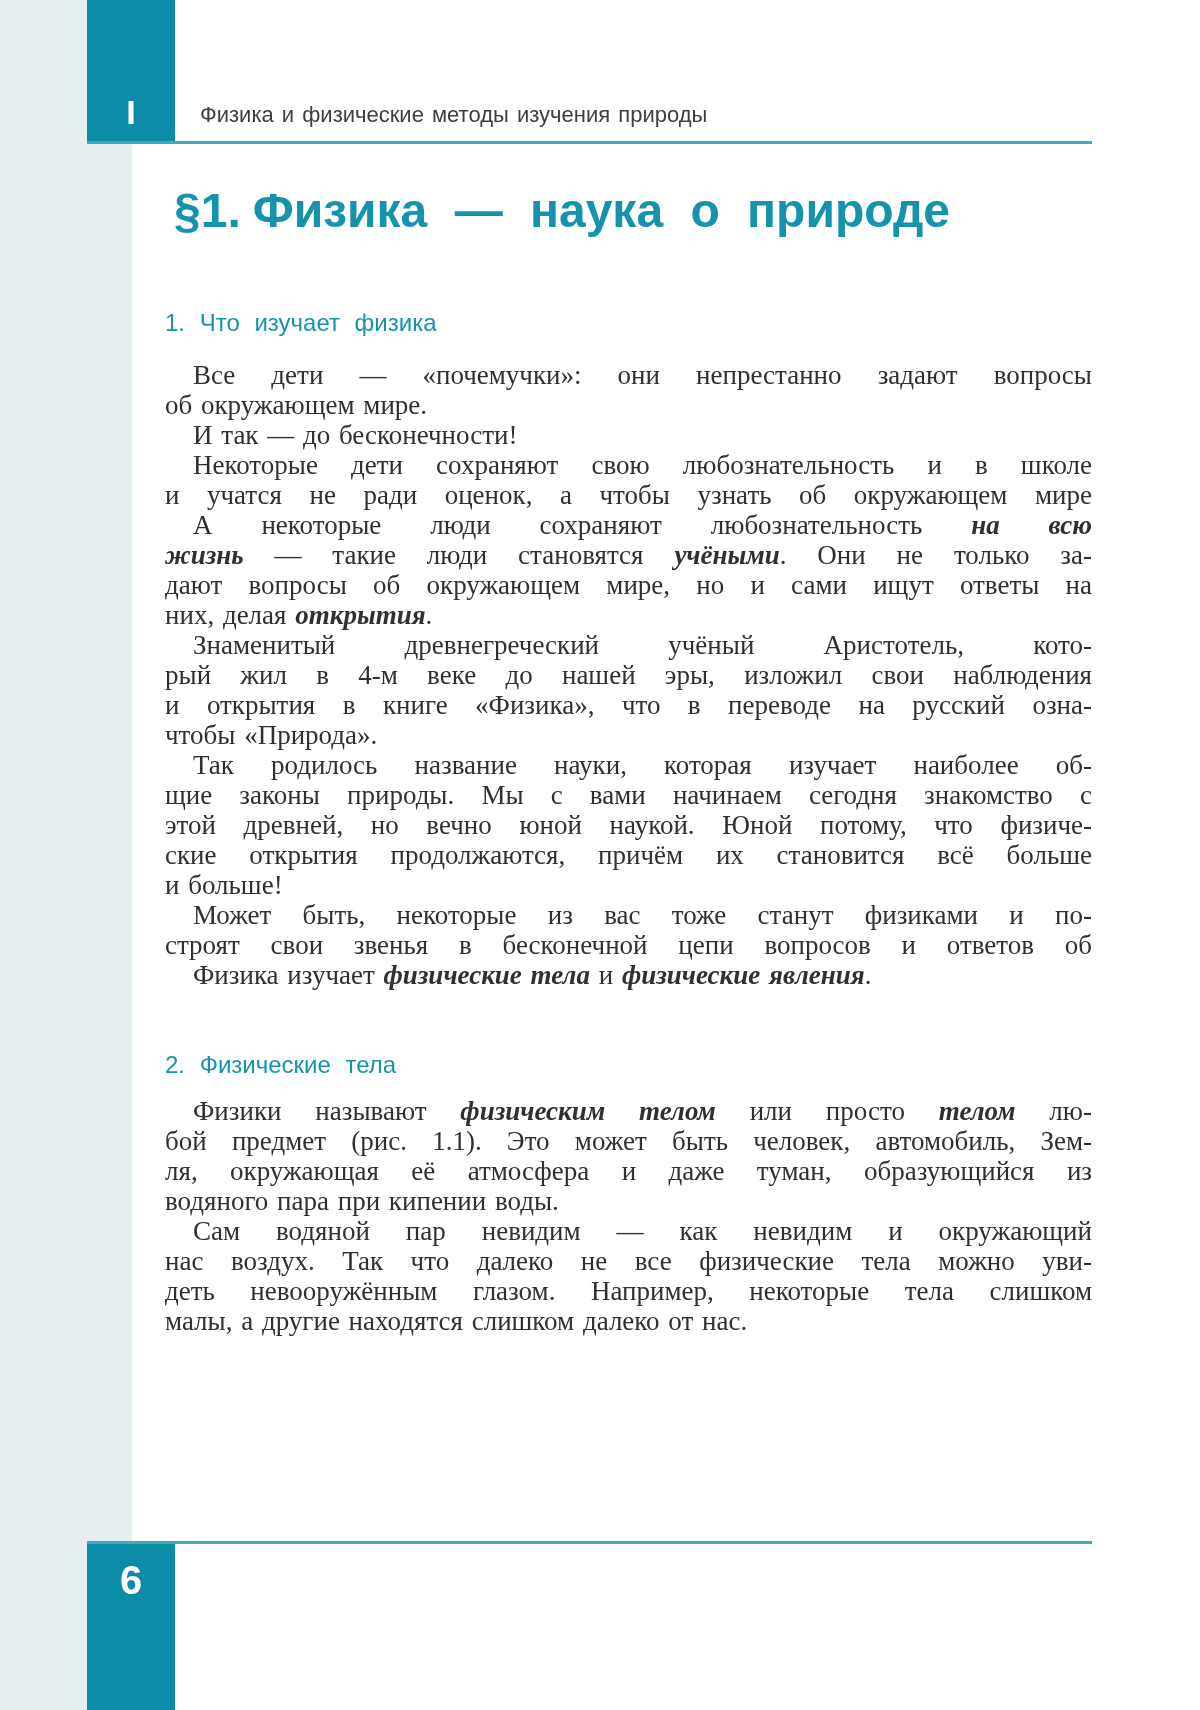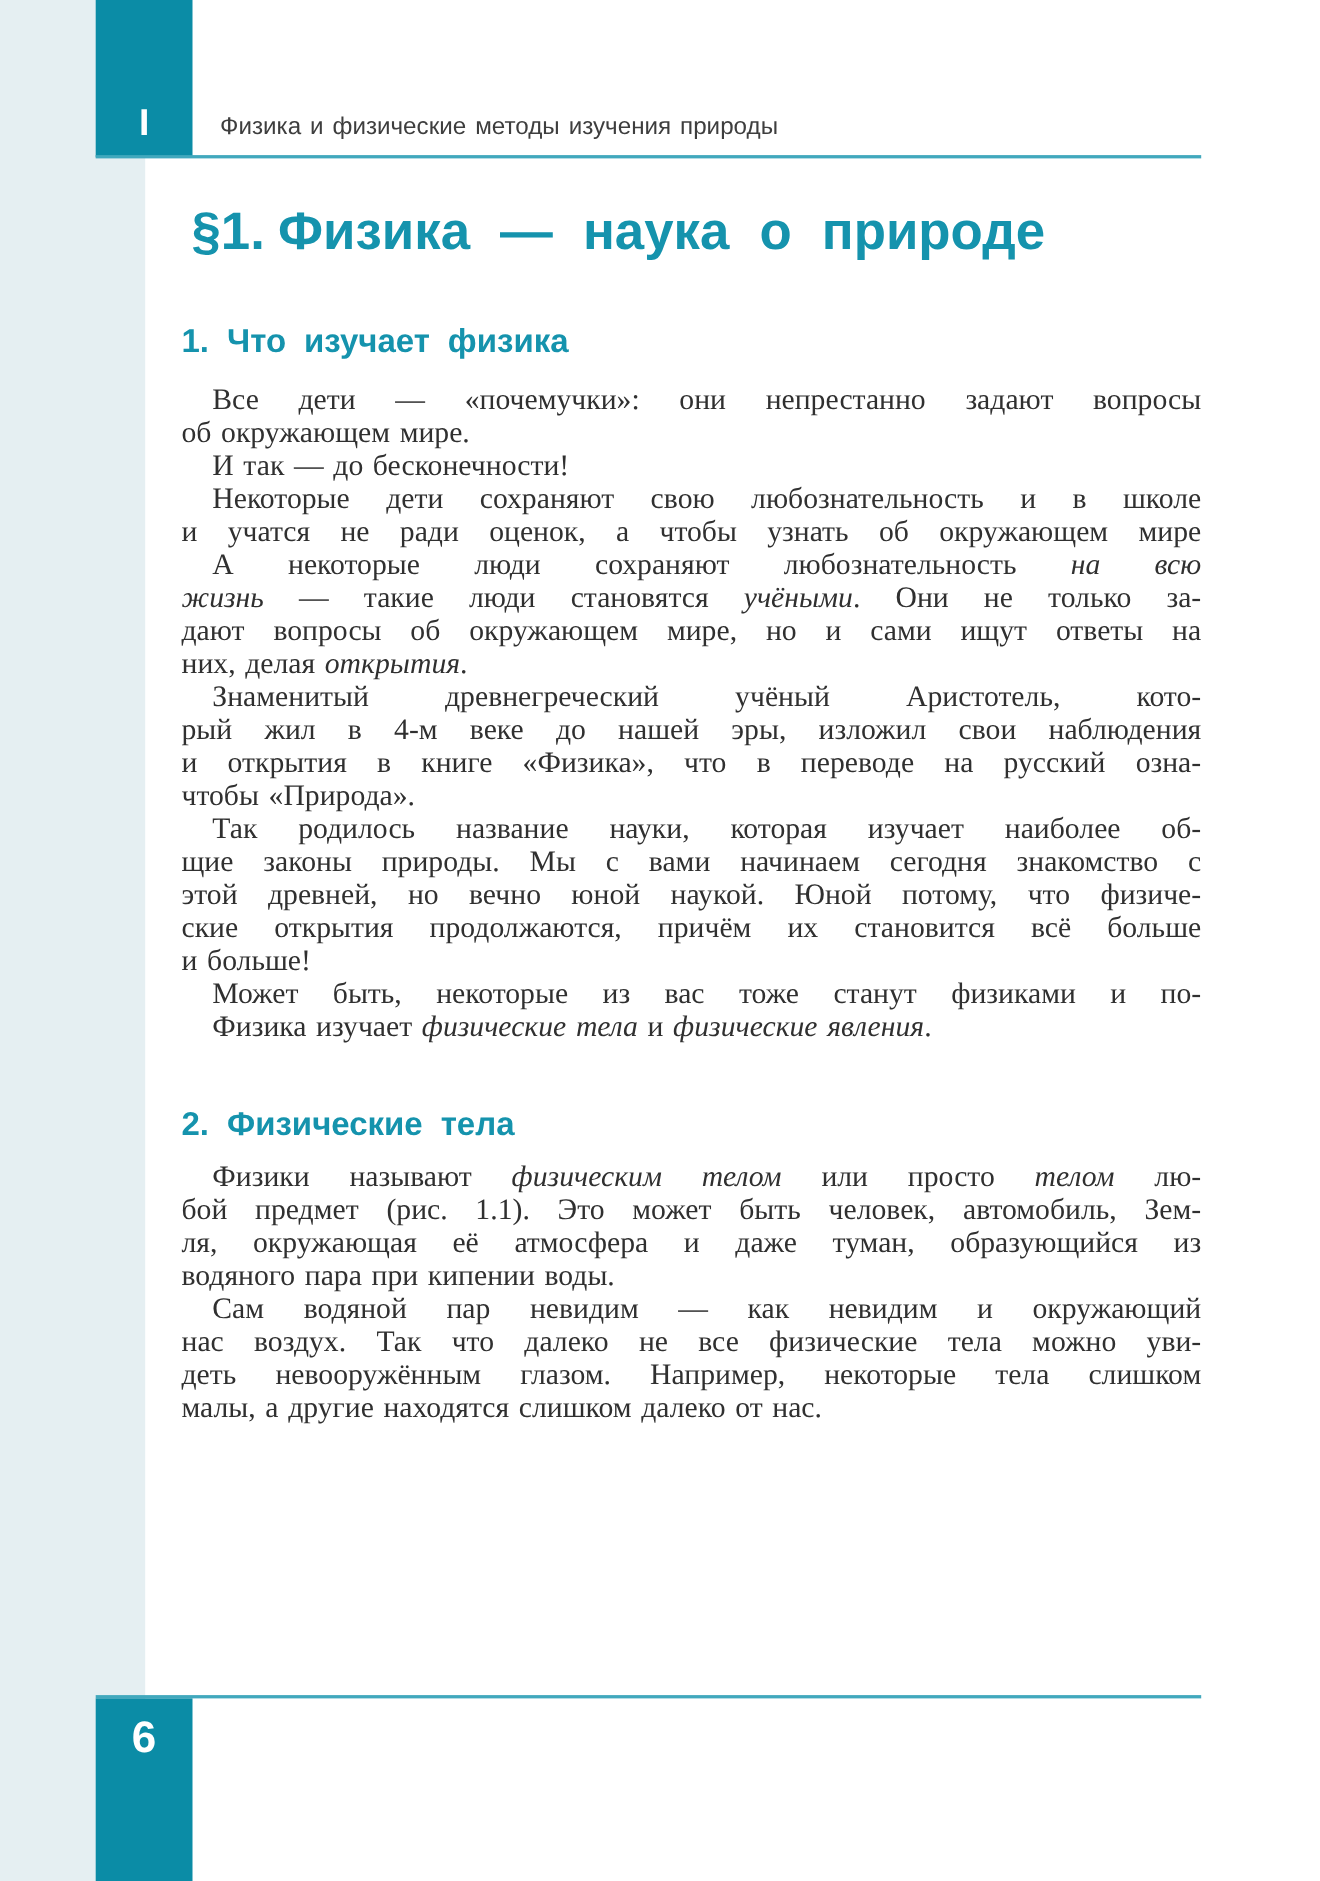--- a/index.html
+++ b/index.html
@@ -40,35 +40,35 @@
   .paragraph-title{
     position:absolute;left:174px;top:186px;
     font-size:48px;line-height:50px;font-weight:bold;
     color:var(--teal-heading);word-spacing:14px;white-space:nowrap;
   }
   .paragraph-title .tnum{margin-right:12px;}
   .content-column{
     position:absolute;left:165px;top:294px;width:927px;
   }
   .section-heading{
-    font-size:30px;line-height:34px;font-weight:bold;
+    font-size:24px;line-height:34px;font-weight:normal;
     color:var(--teal-heading);word-spacing:8px;
-    margin:0 0 20px 0;
+    margin:12px 0 20px 0;
   }
   .section-heading.later{margin-top:58px;margin-bottom:14px;}
   .paragraph{margin:0;padding:0;}
   .line{
     font-family:"Liberation Serif","DejaVu Serif",serif;
     font-size:27px;line-height:30px;color:var(--body-text);
     text-align:justify;text-align-last:justify;
     word-spacing:2px;white-space:normal;
   }
   .line.first{text-indent:28px;}
   .line.last{text-align-last:left;}
-  .line i{font-style:italic;}
+  .line i{font-style:italic;font-weight:bold;}
   .footer-rule{
     position:absolute;left:87px;top:1541px;width:1005px;height:3px;
     background:var(--teal-rule);
   }
   .page-tab{
     position:absolute;left:87px;top:1544px;width:88px;height:166px;
     background:var(--teal-block);
     display:flex;align-items:flex-start;justify-content:center;
   }
   .page-number{
@@ -120,20 +120,21 @@
       </div>
       <div class="paragraph">
         <div class="line first"><span>Так родилось название науки, которая изучает наиболее об-</span></div>
         <div class="line"><span>щие законы природы. Мы с вами начинаем сегодня знакомство с</span></div>
         <div class="line"><span>этой древней, но вечно юной наукой. Юной потому, что физиче-</span></div>
         <div class="line"><span>ские открытия продолжаются, причём их становится всё больше</span></div>
         <div class="line last"><span>и больше!</span></div>
       </div>
       <div class="paragraph">
         <div class="line first"><span>Может быть, некоторые из вас тоже станут физиками и по-</span></div>
+        <div class="line"><span>строят свои звенья в бесконечной цепи вопросов и ответов об</span></div>
       </div>
       <div class="paragraph">
         <div class="line first last"><span>Физика изучает </span><i>физические тела</i><span> и </span><i>физические явления</i><span>.</span></div>
       </div>
       <div class="section-heading later">2. Физические тела</div>
       <div class="paragraph">
         <div class="line first"><span>Физики называют </span><i>физическим телом</i><span> или просто </span><i>телом</i><span> лю-</span></div>
         <div class="line"><span>бой предмет (рис. 1.1). Это может быть человек, автомобиль, Зем-</span></div>
         <div class="line"><span>ля, окружающая её атмосфера и даже туман, образующийся из</span></div>
         <div class="line last"><span>водяного пара при кипении воды.</span></div>

